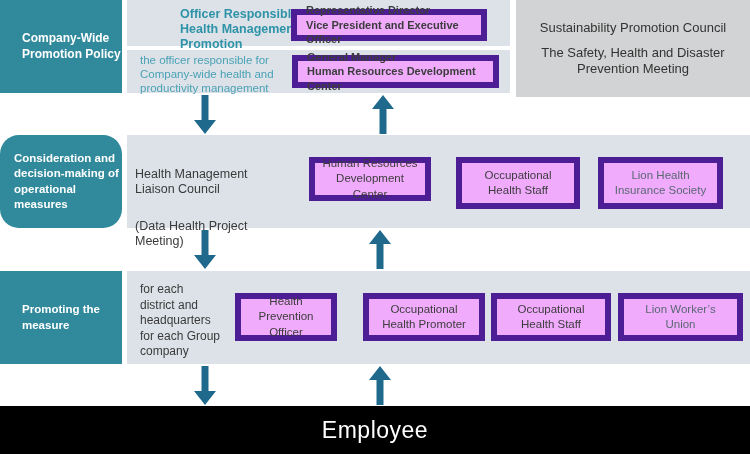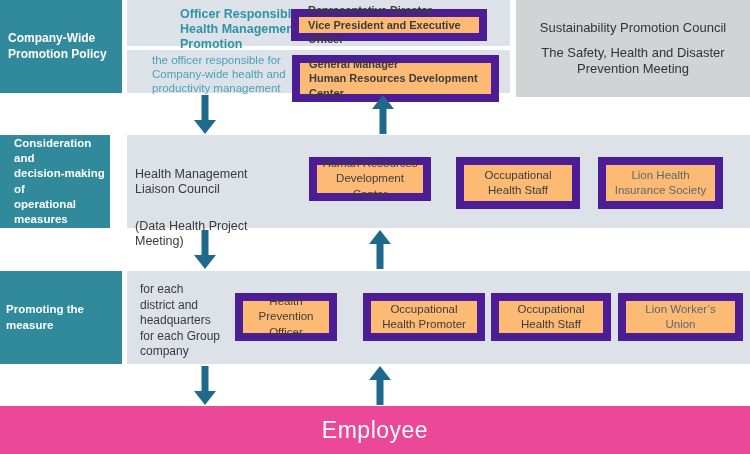--- a/index.html
+++ b/index.html
@@ -12,77 +12,77 @@
     background:#31899c;color:#ffffff;font-weight:bold;font-size:12px;line-height:1.32;
     display:flex;align-items:center;white-space:pre-line;box-sizing:border-box;
   }
   .panel{background:#dce2e8;box-sizing:border-box;}
   .sus-box{
     background:#d2d3d4;color:#333333;font-size:13px;line-height:1.25;
     display:flex;flex-direction:column;align-items:center;justify-content:center;
     text-align:center;white-space:pre-line;box-sizing:border-box;
   }
   .wbox{
-    background:#fdba74;border:8px solid #4c1d95;box-sizing:border-box;
+    background:#f0abfc;border:6px solid #4c1d95;box-sizing:border-box;
     display:flex;align-items:center;justify-content:center;text-align:center;
     font-size:11.5px;color:#3c3c3c;line-height:1.32;white-space:pre-line;
   }
   .wbox-left{
     justify-content:flex-start;text-align:left;padding:0 9px;font-weight:600;font-size:11px;
   }
   .muted{color:#5a6872;}
   .teal-title{color:#2f93a8;font-weight:600;font-size:12.5px;line-height:1.18;white-space:pre-line;margin-left:40px;}
   .teal-sub{color:#4aa2b5;font-weight:400;font-size:11.5px;line-height:1.2;white-space:pre-line;}
   .dark-text{color:#3a3a3a;font-size:12.5px;line-height:1.2;white-space:pre-line;}
   .employee-bar{
-    background:#ec4899;color:#ffffff;display:flex;align-items:center;justify-content:center;
+    background:#000000;color:#ffffff;display:flex;align-items:center;justify-content:center;
     font-size:23px;letter-spacing:0.5px;
   }
   .arrow-svg{display:block;}
 </style>
 </head>
 <body>
 
 <div class="stage">
 
-  <div class="abs teal-box" style="left:0;top:0;width:122px;height:93px;padding-left:8px;">Company-Wide
+  <div class="abs teal-box" style="left:0;top:0;width:122px;height:93px;padding-left:22px;">Company-Wide
 Promotion Policy</div>
 
   <div class="abs panel" style="left:127px;top:0;width:383px;height:46px;"></div>
 
   <div class="abs panel" style="left:127px;top:50px;width:383px;height:43px;"></div>
 
   <div class="abs teal-title" style="left:140px;top:7px;width:170px;">Officer Responsible for
 Health Management
 Promotion</div>
 
   <div class="abs wbox wbox-left" style="left:291px;top:9px;width:196px;height:32px;">Representative Director
 Vice President and Executive Officer</div>
 
-  <div class="abs teal-sub" style="left:152px;top:54px;width:170px;">the officer responsible for
+  <div class="abs teal-sub" style="left:140px;top:54px;width:170px;">the officer responsible for
 Company-wide health and
 productivity management</div>
 
-  <div class="abs wbox wbox-left" style="left:292px;top:55px;width:207px;height:47px;">General Manager
+  <div class="abs wbox wbox-left" style="left:292px;top:55px;width:207px;height:33px;">General Manager
 Human Resources Development Center</div>
 
   <div class="abs sus-box" style="left:516px;top:0;width:234px;height:97px;">
     <div style="margin-bottom:9px;">Sustainability Promotion Council</div>
     <div>The Safety, Health and Disaster
 Prevention Meeting</div>
   </div>
 
   <svg class="abs arrow-svg" style="left:194px;top:95px;" width="22" height="39" viewBox="0 0 22 39">
     <path d="M7.5 0 H14.5 V25 H22 L11 39 L0 25 H7.5 Z" fill="#1f6a8c"></path>
   </svg>
   <svg class="abs arrow-svg" style="left:372px;top:95px;" width="22" height="39" viewBox="0 0 22 39">
     <path d="M7.5 39 V14 H0 L11 0 L22 14 H14.5 V39 Z" fill="#1f6a8c"></path>
   </svg>
 
-  <div class="abs teal-box" style="left:0;top:135px;width:110px;height:93px;padding-left:14px;font-size:11.5px;">Consideration and
+  <div class="abs teal-box" style="left:0;top:135px;width:122px;height:93px;padding-left:14px;font-size:11.5px;border-radius:19px;">Consideration and
 decision-making of
 operational
 measures</div>
 
   <div class="abs panel" style="left:127px;top:135px;width:623px;height:93px;"></div>
 
   <div class="abs dark-text" style="left:135px;top:152px;width:165px;">
     <div style="white-space:pre-line;">Health Management
 Liaison Council</div>
     <div style="white-space:pre-line;margin-top:7px;">(Data Health Project
@@ -97,21 +97,21 @@
   <div class="abs wbox muted" style="left:598px;top:157px;width:125px;height:52px;">Lion Health
 Insurance Society</div>
 
   <svg class="abs arrow-svg" style="left:194px;top:230px;" width="22" height="39" viewBox="0 0 22 39">
     <path d="M7.5 0 H14.5 V25 H22 L11 39 L0 25 H7.5 Z" fill="#1f6a8c"></path>
   </svg>
   <svg class="abs arrow-svg" style="left:369px;top:230px;" width="22" height="39" viewBox="0 0 22 39">
     <path d="M7.5 39 V14 H0 L11 0 L22 14 H14.5 V39 Z" fill="#1f6a8c"></path>
   </svg>
 
-  <div class="abs teal-box" style="left:0;top:271px;width:122px;height:93px;padding-left:6px;font-size:11.5px;">Promoting the
+  <div class="abs teal-box" style="left:0;top:271px;width:122px;height:93px;padding-left:22px;font-size:11.5px;">Promoting the
 measure</div>
 
   <div class="abs panel" style="left:127px;top:271px;width:623px;height:93px;"></div>
 
   <div class="abs dark-text" style="left:140px;top:282px;width:110px;font-size:12px;line-height:1.3;">for each
 district and
 headquarters
 for each Group
 company</div>
 

